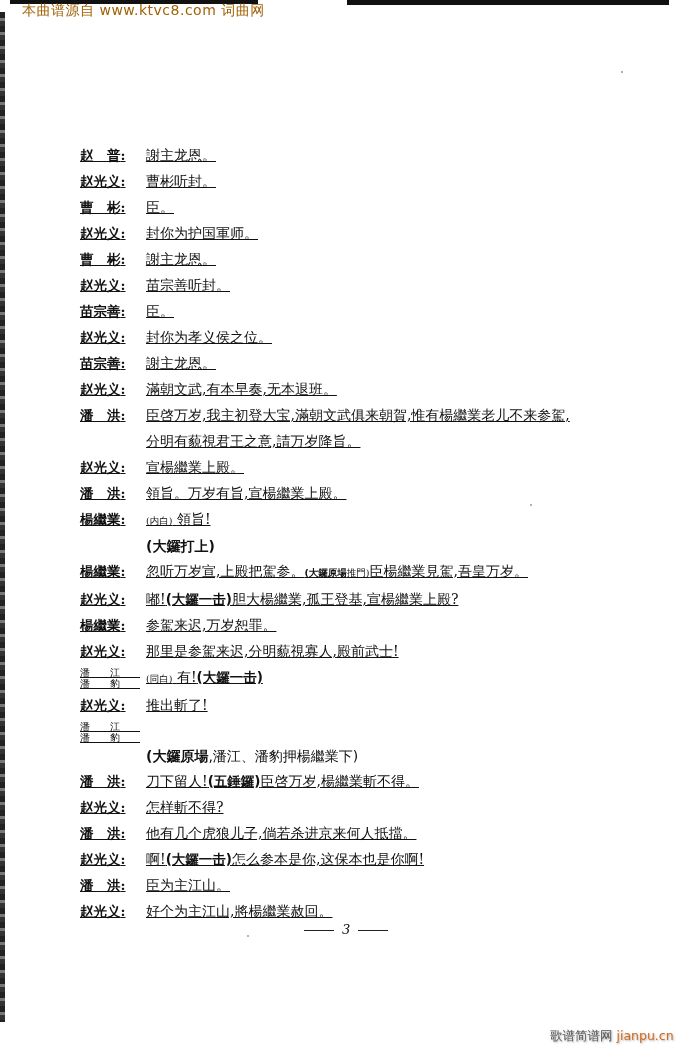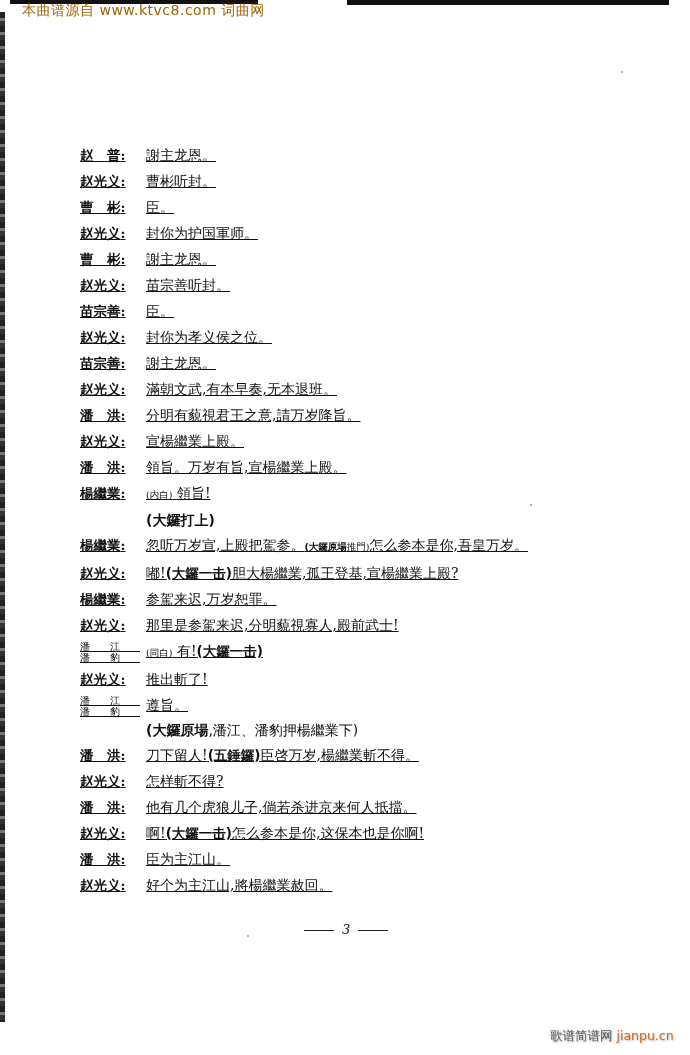--- a/index.html
+++ b/index.html
@@ -94,20 +94,21 @@
   </div>
 
   <div class="line">
     <span class="speaker"><span>赵光义</span>:</span>
     <span class="dialogue">滿朝文武,有本早奏,无本退班。</span>
   </div>
 
   <div class="line">
     <span class="speaker"><span>潘　洪</span>:</span>
     <span class="dialogue">
+      <span style="display:block">臣啓万岁,我主初登大宝,滿朝文武俱来朝賀,惟有楊繼業老儿不来参駕,</span>
       <span style="display:block">分明有藐視君王之意,請万岁降旨。</span>
     </span>
   </div>
 
   <div class="line">
     <span class="speaker"><span>赵光义</span>:</span>
     <span class="dialogue">宣楊繼業上殿。</span>
   </div>
 
   <div class="line">
@@ -120,21 +121,21 @@
     <span class="dialogue">
       <span class="small">(内白)</span>
       <span>領旨!</span>
     </span>
   </div>
 
   <div class="stage">(大鑼打上)</div>
 
   <div class="line">
     <span class="speaker"><span>楊繼業</span>:</span>
-    <span class="dialogue"><span>忽听万岁宣,上殿把駕参。</span><span class="bold-small">(大鑼原場</span><span class="small">推門)</span><span>怎么参本是你,吾皇万岁。</span></span>
+    <span class="dialogue"><span>忽听万岁宣,上殿把駕参。</span><span class="bold-small">(大鑼原場</span><span class="small">推門)</span><span>臣楊繼業見駕,吾皇万岁。</span></span>
   </div>
 
   <div class="line">
     <span class="speaker"><span>赵光义</span>:</span>
     <span class="dialogue"><span>嘟!</span><span class="bold">(大鑼一击)</span><span>胆大楊繼業,孤王登基,宣楊繼業上殿?</span></span>
   </div>
 
   <div class="line">
     <span class="speaker"><span>楊繼業</span>:</span>
     <span class="dialogue">参駕来迟,万岁恕罪。</span>
@@ -156,21 +157,20 @@
   <div class="line">
     <span class="speaker"><span>赵光义</span>:</span>
     <span class="dialogue">推出斬了!</span>
   </div>
 
   <div class="line">
     <span class="speaker pair">
       <span>潘江</span>
       <span>潘豹</span>
     </span>
-    <span class="dialogue">遵旨。</span>
   </div>
 
   <div class="stage"><span>(大鑼原場</span><span class="plain">,潘江、潘豹押楊繼業下)</span></div>
 
   <div class="line">
     <span class="speaker"><span>潘　洪</span>:</span>
     <span class="dialogue"><span>刀下留人!</span><span class="bold">(五錘鑼)</span><span>臣啓万岁,楊繼業斬不得。</span></span>
   </div>
 
   <div class="line">

